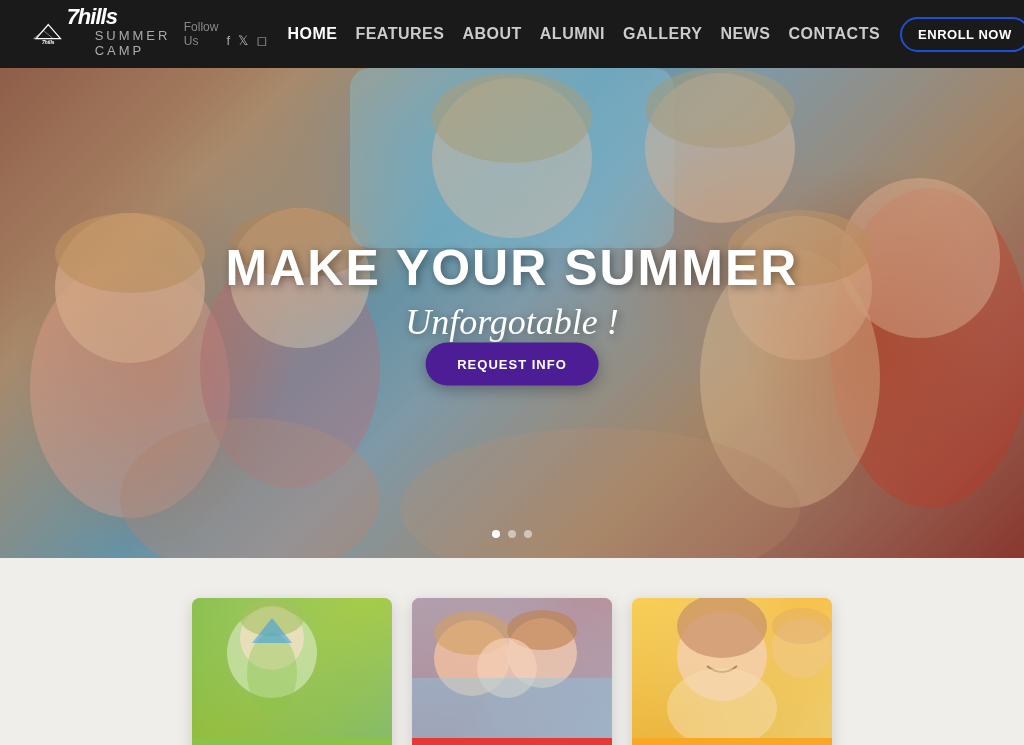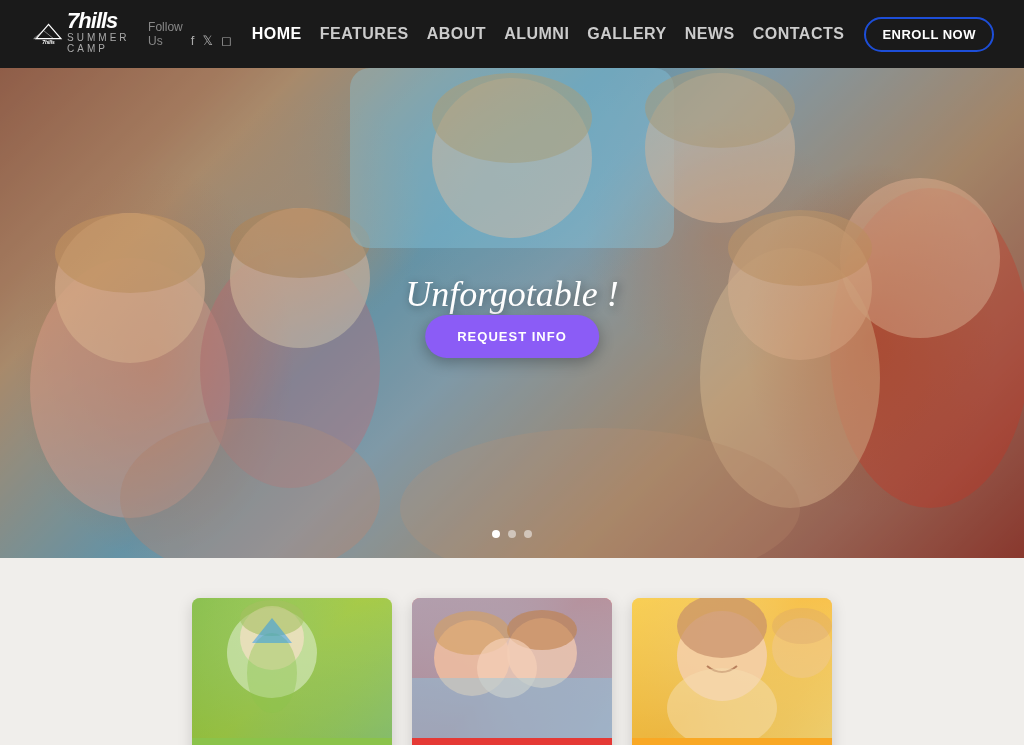--- a/index.html
+++ b/index.html
@@ -32,24 +32,25 @@
     }
     .logo-text {
       font-size: 22px;
       font-weight: bold;
       color: white;
       font-style: italic;
       line-height: 1;
       letter-spacing: -1px;
     }
     .logo-sub {
-      font-size: 10px;
+      font-size: 13px;
       color: #aaa;
       letter-spacing: 3px;
       text-transform: uppercase;
+      margin-left: 28px;
     }
 
     .header-right {
       display: flex;
       align-items: center;
       gap: 20px;
     }
     .follow-us {
       display: flex;
       align-items: flex-end;
@@ -158,21 +159,21 @@
     }
     .hero-subtitle {
       font-size: 36px;
       color: white;
       font-family: 'Georgia', cursive;
       font-style: italic;
       text-shadow: 2px 2px 8px rgba(0,0,0,0.4);
       margin-top: 5px;
     }
     .request-btn {
-      background: #8b5cf6;
+      background: #4c1d95;
       color: white;
       border: none;
       padding: 14px 32px;
       border-radius: 30px;
       font-size: 13px;
       font-weight: bold;
       text-transform: uppercase;
       cursor: pointer;
       letter-spacing: 1px;
       box-shadow: 0 4px 15px rgba(0,0,0,0.3);
@@ -320,20 +321,21 @@
 
     <ellipse cx="790" cy="310" rx="90" ry="130" fill="#f0d0a0" opacity="0.6"></ellipse>
     <circle cx="800" cy="220" r="72" fill="#f5c8a0" opacity="0.7"></circle>
     <ellipse cx="800" cy="180" rx="72" ry="38" fill="#d4a060" opacity="0.6"></ellipse>
 
     <ellipse cx="250" cy="430" rx="130" ry="80" fill="#d08060" opacity="0.5"></ellipse>
     <ellipse cx="600" cy="440" rx="200" ry="80" fill="#c09070" opacity="0.4"></ellipse>
   </svg>
 
   <div class="hero-content">
+    <h1 class="hero-title">MAKE YOUR SUMMER</h1>
     <div class="hero-subtitle">Unforgotable !</div>
     <button class="request-btn">REQUEST INFO</button>
   </div>
 
   <div class="hero-dots">
     <div class="dot active"></div>
     <div class="dot"></div>
     <div class="dot"></div>
   </div>
 </section>

